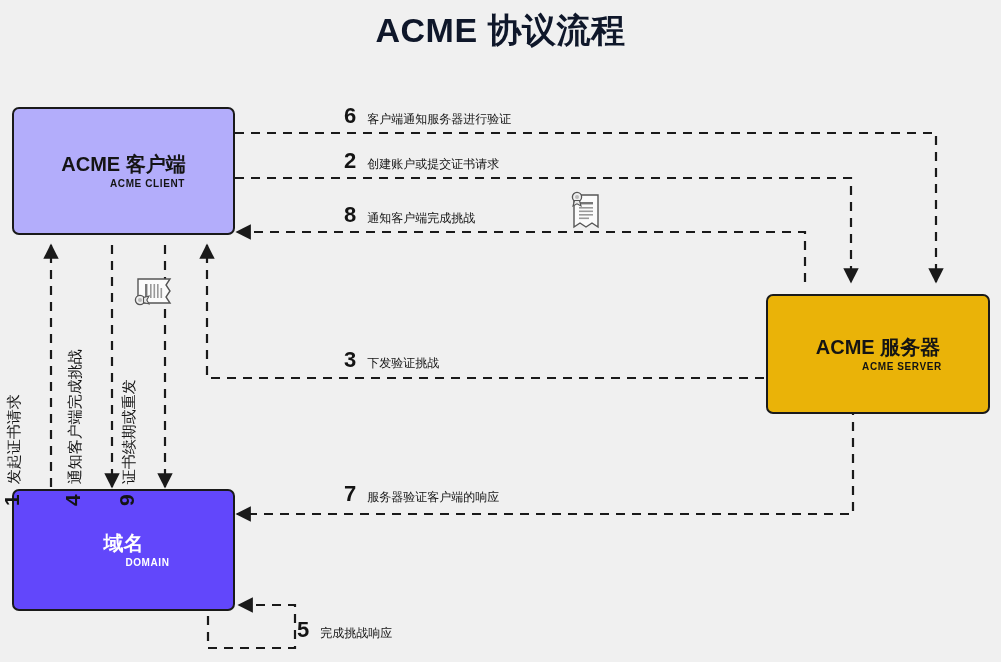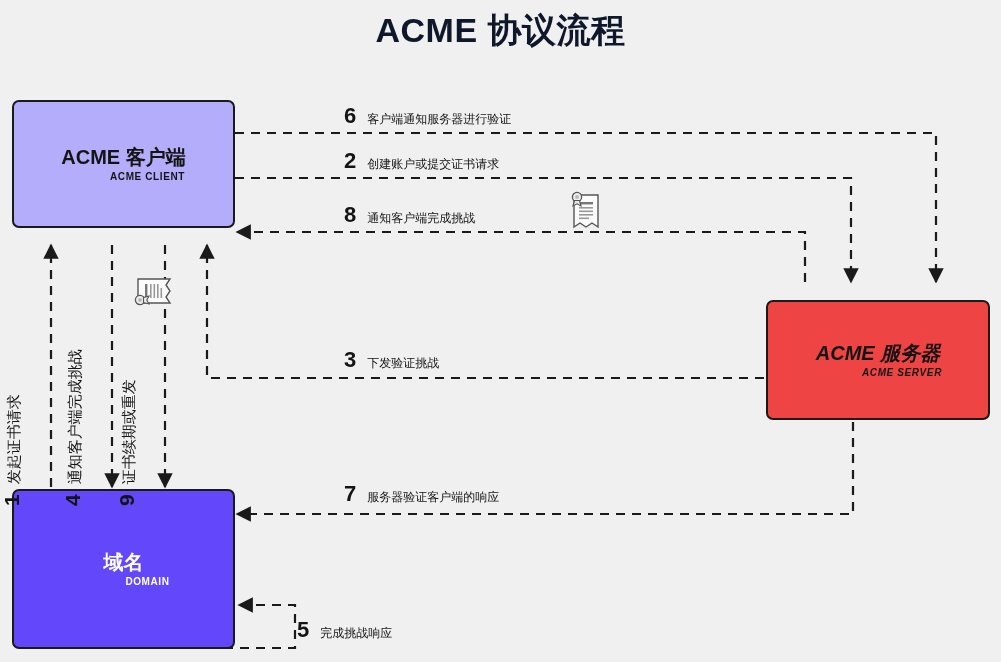--- a/index.html
+++ b/index.html
@@ -54,32 +54,31 @@
     line-height: 1.25;
   }
   .node .en {
     font-size: 10px;
     font-weight: bold;
     letter-spacing: 0.6px;
     line-height: 1.3;
     margin-left: 48px;
   }
   #node-client {
-    left: 12px; top: 100px; width: 223px; height: 128px;
+    left: 12px; top: 107px; width: 223px; height: 128px;
     background: #b3adfb;
     color: #141414;
   }
   #node-server {
-    left: 766px; top: 300px; width: 224px; height: 120px;
-    background: #ef4444;
-    color: #141414;
-    font-style: italic;
+    left: 766px; top: 294px; width: 224px; height: 120px;
+    background: #eab308;
+    color: #141414;
   }
   #node-domain {
-    left: 12px; top: 489px; width: 223px; height: 160px;
+    left: 12px; top: 489px; width: 223px; height: 122px;
     background: #6247fb;
     color: #ffffff;
   }
   .step-label {
     position: absolute;
     display: flex;
     align-items: baseline;
     gap: 11px;
     white-space: nowrap;
     color: #141414;

